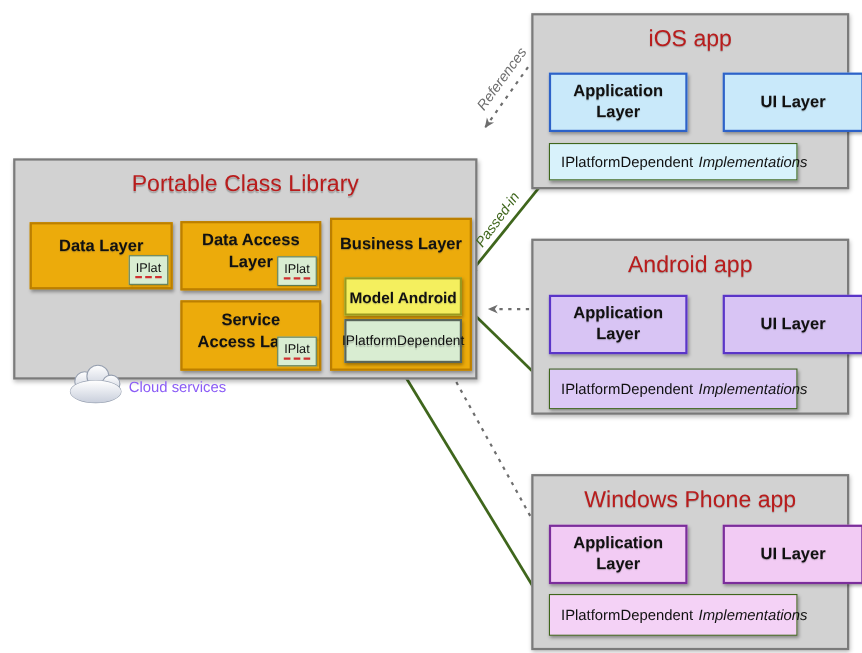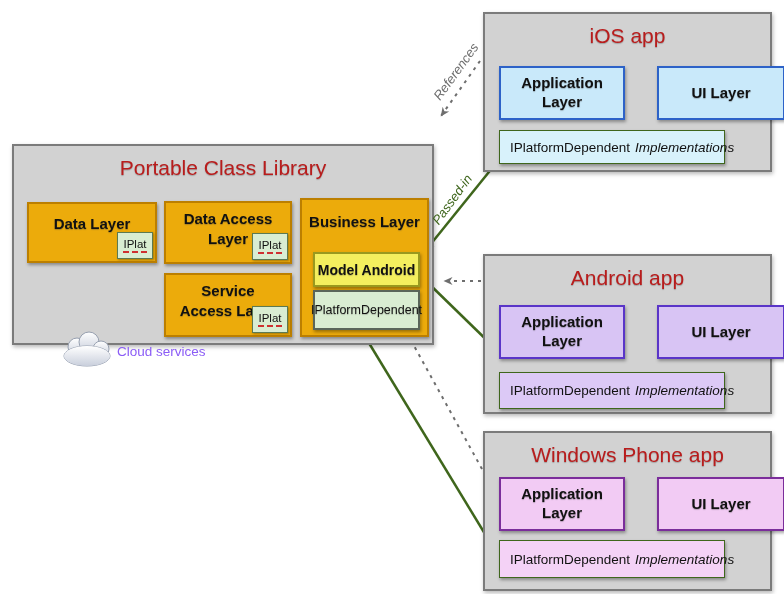--- a/index.html
+++ b/index.html
@@ -142,21 +142,21 @@
     </div>
     <div class="sub-box ui-layer">
       <span>UI Layer</span>
     </div>
     <div class="impl-box">
       <span>IPlatformDependent</span>
       <span class="it">Implementations</span>
     </div>
   </div>
 
-  <div class="container app android" style="top:217px;margin-top:37px;">
+  <div class="container app android" style="top:217px;">
     <div class="container-title">Android app</div>
     <div class="sub-box app-layer">
       <span>Application Layer</span>
     </div>
     <div class="sub-box ui-layer">
       <span>UI Layer</span>
     </div>
     <div class="impl-box">
       <span>IPlatformDependent</span>
       <span class="it">Implementations</span>

